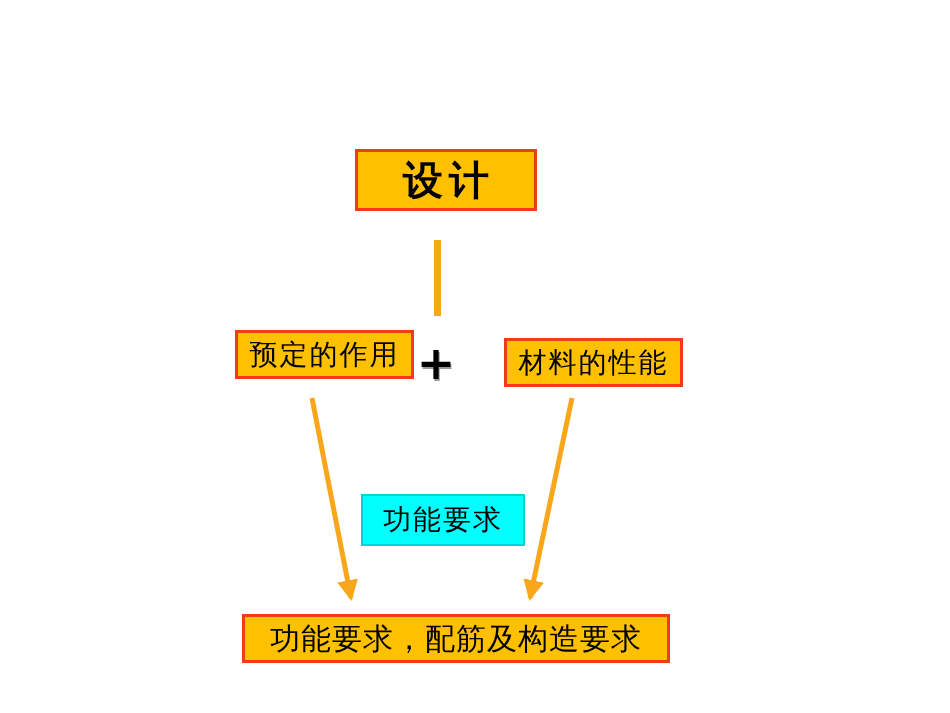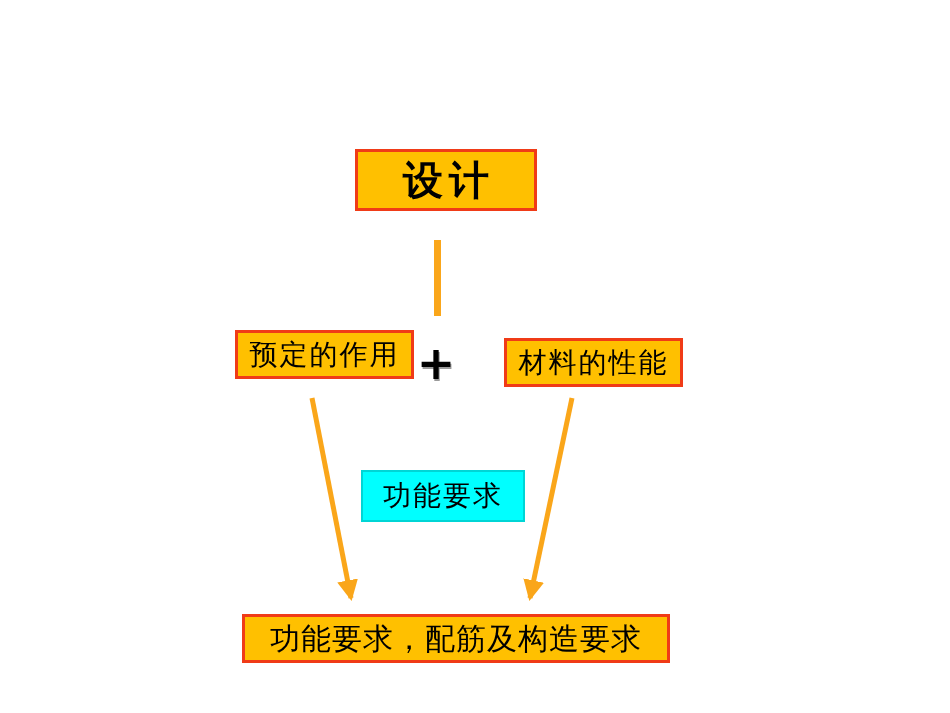--- a/index.html
+++ b/index.html
@@ -58,21 +58,21 @@
     transform: translate(-50%, -50%);
     font-family: "DejaVu Sans", sans-serif;
     font-size: 46px;
     font-weight: bold;
     line-height: 1;
     text-shadow: 1px 2px 0 #9a9a9a;
   }
   .cyan-box {
     position: absolute;
     box-sizing: border-box;
-    left: 361px; top: 470px;
+    left: 361px; top: 494px;
     width: 164px; height: 52px;
     background: #00FFFF;
     border: 2px solid #00D5D5;
     display: flex;
     align-items: center;
     justify-content: center;
     font-size: 28px;
     letter-spacing: 2px;
   }
   .result-box {

